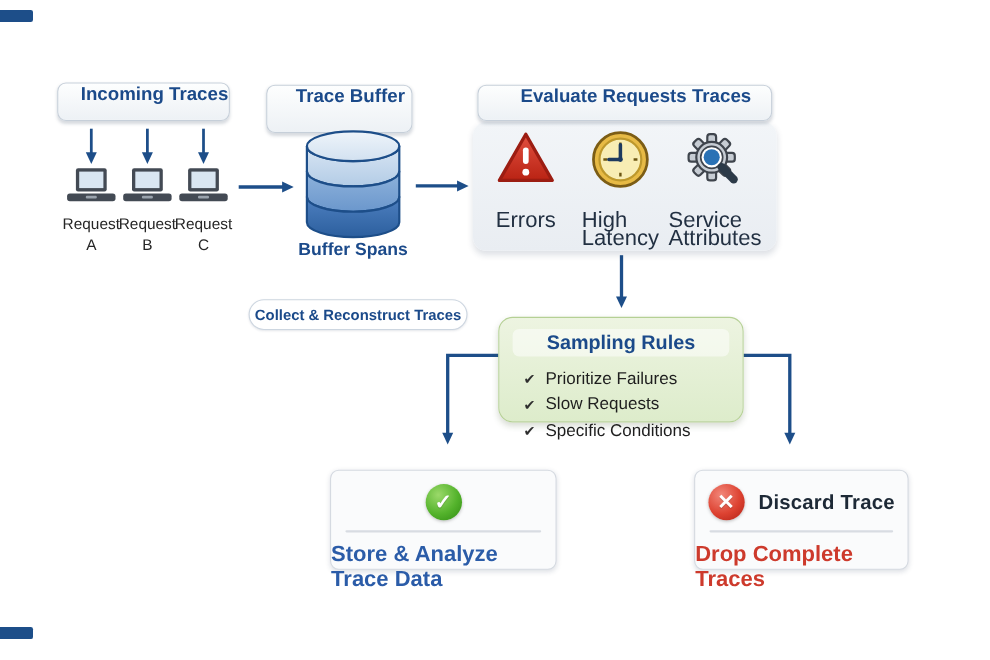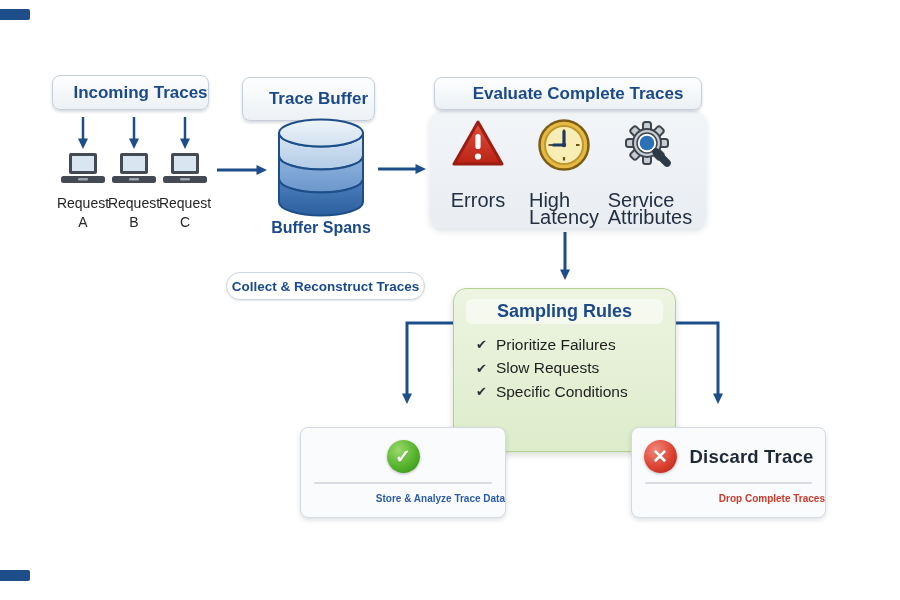--- a/index.html
+++ b/index.html
@@ -5,41 +5,41 @@
   html,body{margin:0;padding:0;background:#fff;}
   .canvas{position:relative;width:900px;height:600px;background:#ffffff;overflow:hidden;
           font-family:"Liberation Sans", sans-serif;}
   .overlay{position:absolute;left:0;top:0;pointer-events:none;}
   .st{fill:none;stroke:var(--arrow,#1d4e89);}
   .w25{stroke-width:2.5;}
   .w3{stroke-width:3;}
   .ahf{fill:var(--arrow,#1d4e89);}
   .edge-mark{position:absolute;left:0;width:30px;height:11px;background:var(--arrow,#1d4e89);
              border-radius:0 2px 2px 0;}
-  .tag{position:absolute;display:flex;align-items:center;justify-content:center;
+  .tag{position:absolute;display:flex;justify-content:center;
        background:linear-gradient(#fdfefe,#edf1f5);border:1.5px solid #c6cfd9;border-radius:8px;
        box-shadow:0 2px 3px rgba(30,50,80,.18);color:var(--heading,#1b4a8a);
        font-weight:700;font-size:17px;box-sizing:border-box;padding-left:20px;}
   .laptop{position:absolute;width:46px;height:33px;}
   .req-label{position:absolute;width:62px;top:194px;text-align:center;
              color:var(--request-text,#262626);font-size:14px;font-weight:500;line-height:19px;}
   .db-svg{position:absolute;left:277px;top:118px;}
   .db-label{position:absolute;left:261px;top:219px;width:120px;text-align:center;
             color:var(--heading,#1b4a8a);font-size:16px;font-weight:600;}
   .note{position:absolute;left:226px;top:247px;width:199px;height:28px;border-radius:14px;
         background:#ffffff;border:1.5px solid #cdd6e0;box-shadow:0 1px 2px rgba(30,50,80,.12);
         display:flex;align-items:center;justify-content:center;color:var(--heading,#1b4a8a);
         font-size:13.5px;font-weight:700;box-sizing:border-box;margin-top:25px;}
   .panel{position:absolute;left:430px;top:111px;width:276px;height:117px;border-radius:12px;
          background:linear-gradient(var(--panel-bg,#f2f5f8),#e9edf2);
          box-shadow:0 3px 6px rgba(30,50,80,.15);}
   .crit{position:absolute;top:118px;width:86px;display:flex;flex-direction:column;align-items:center;}
   .crit-label{margin-top:20px;color:var(--label-text,#223042);
               font-size:20px;font-weight:500;line-height:17px;}
-  .sampling{position:absolute;left:453px;top:288px;width:223px;height:164px;border-radius:13px;
+  .sampling{position:absolute;left:453px;top:288px;width:223px;height:96px;border-radius:13px;
             background:linear-gradient(#edf4e1,#ddeccb);border:1.5px solid var(--sampling-border,#b5d095);
             box-shadow:0 3px 6px rgba(60,80,40,.2);box-sizing:border-box;}
   .sampling-band{margin:10px 12px 0;height:25px;border-radius:6px;background:rgba(255,255,255,.5);
                  display:flex;align-items:center;justify-content:center;
                  color:var(--heading,#1b4a8a);font-size:18px;font-weight:700;}
   .rules{margin:9px 0 0 22px;}
   .rule{display:flex;align-items:center;gap:9px;height:23.5px;}
   .check{color:#2e2e2e;font-size:13px;}
   .rule-text{color:var(--rule-text,#1e1e1e);font-size:15.5px;font-weight:500;}
   .card{position:absolute;top:427px;height:91px;border-radius:8px;background:#fafbfc;
@@ -47,21 +47,21 @@
   .card-keep{left:300px;width:206px;}
   .card-discard{left:631px;width:195px;}
   .card-head{display:flex;align-items:center;justify-content:center;gap:13px;margin-top:12px;}
   .badge{width:33px;height:33px;border-radius:50%;display:flex;align-items:center;justify-content:center;
          color:#fff;font-size:19px;font-weight:900;box-shadow:0 1px 3px rgba(0,0,0,.25);
          text-shadow:0 1px 1px rgba(0,0,0,.2);}
   .badge-green{background:radial-gradient(circle at 35% 30%, #9bd96a, var(--keep-green,#54b32c) 55%, #2f8a12);}
   .badge-red{background:radial-gradient(circle at 35% 30%, #f2877a, var(--discard-red,#dd4231) 55%, #b02015);}
   .card-title{color:var(--dark-title,#1d2936);font-size:18.5px;font-weight:700;letter-spacing:.2px;}
   .card-divider{height:2px;background:#d8dce2;margin:9px 13px 0;border-radius:1px;}
-  .card-sub{text-align:right;margin-top:9px;font-size:10px;font-weight:600;}
+  .card-sub{text-align:left;margin-top:9px;font-size:20px;font-weight:600;}
   .sub-keep{color:var(--keep-subtitle,#2b5ca8);}
   .sub-discard{color:var(--discard-subtitle,#cd3a2c);}
 </style>
 </head>
 <body>
 
 <div class="canvas">
 
   <div class="edge-mark" style="top:9px"></div>
   <div class="edge-mark" style="top:570px"></div>
@@ -150,21 +150,21 @@
   </svg>
 
   <div class="db-label">Buffer Spans</div>
 
   <div class="note">
     <span>Collect &amp; Reconstruct Traces</span>
   </div>
 
   <div class="panel"></div>
   <div class="tag" style="left:434px;top:77px;width:268px;height:33px">
-    <span>Evaluate Complete Traces</span>
+    <span>Evaluate Requests Traces</span>
   </div>
 
   <div class="crit" style="left:435px">
     <svg width="54" height="54" viewBox="0 0 54 54">
       <defs>
         <linearGradient id="gr" x1="0" y1="0" x2="0" y2="1">
           <stop offset="0" stop-color="#e2503f"></stop>
             <stop offset="1" stop-color="#b92314"></stop>
         </linearGradient>
       </defs>

